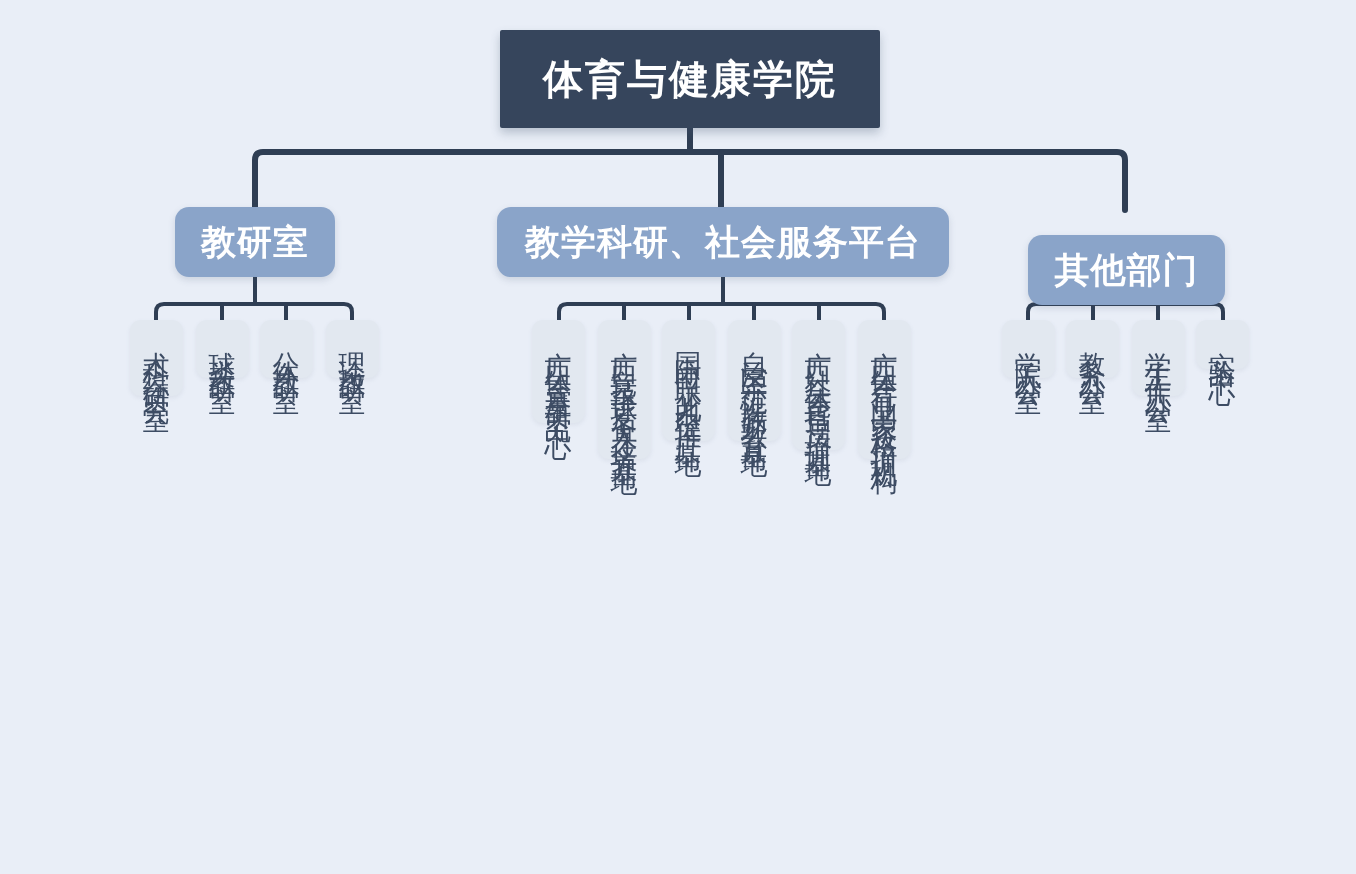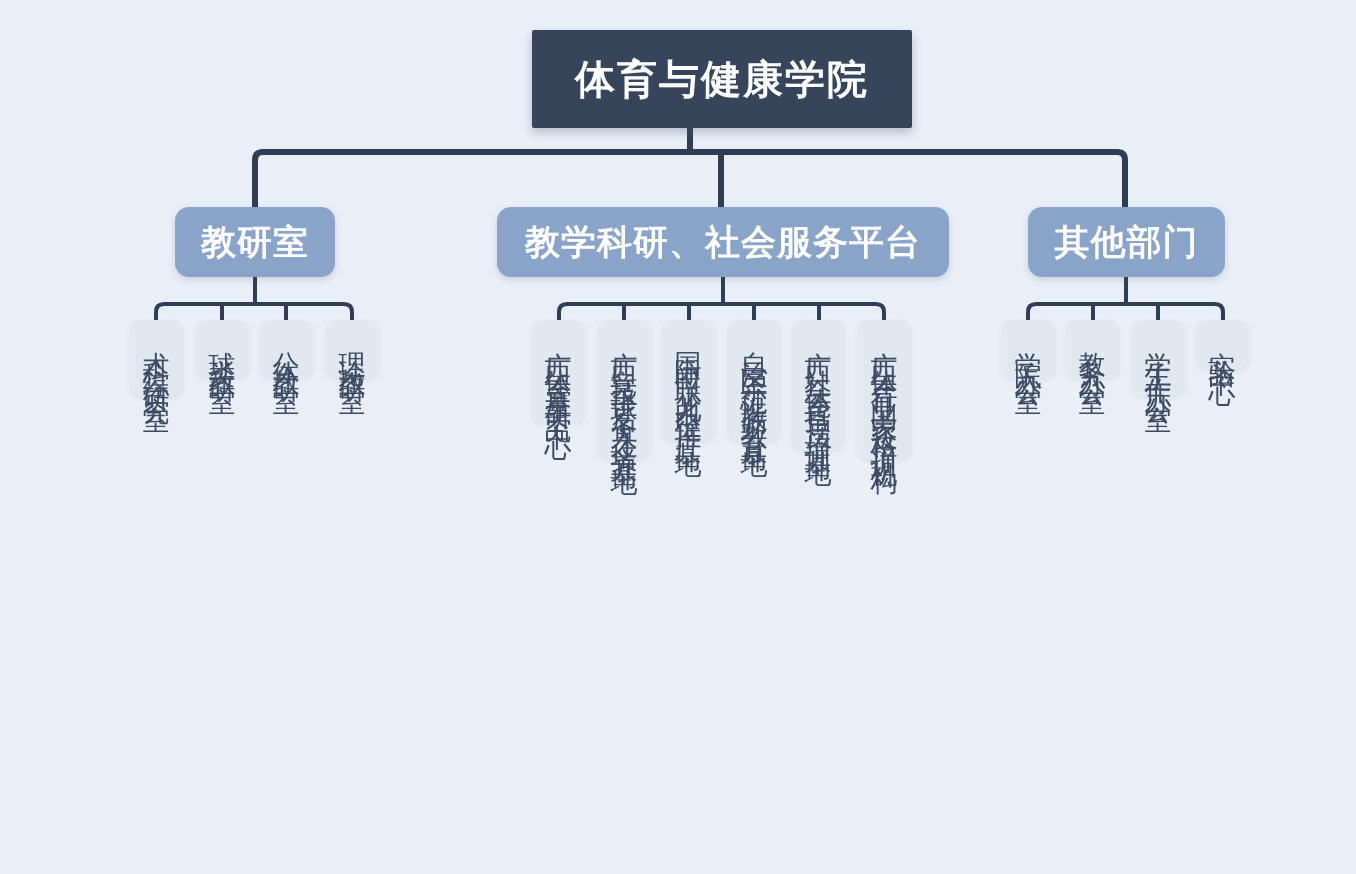--- a/index.html
+++ b/index.html
@@ -36,35 +36,34 @@
   }
   .root-node{
     left:500px;top:30px;width:380px;height:98px;
     background:var(--root-fill);
     color:#ffffff;
     font-size:40px;
     font-weight:bold;
     letter-spacing:2px;
     border-radius:2px;
     box-shadow:0 5px 10px rgba(70,88,114,0.30);
-    margin-left:32px;
   }
   .branch-node{
     top:207px;height:70px;
     background:var(--branch-fill);
     color:#ffffff;
     font-size:35px;
     font-weight:bold;
     letter-spacing:1px;
     border-radius:14px;
     box-shadow:0 3px 7px rgba(70,88,114,0.18);
   }
   .branch-0{left:175px;width:160px;}
   .branch-1{left:497px;width:452px;font-family:Liberation Serif, serif;}
-  .branch-2{left:1028px;width:197px;}
+  .branch-2{left:1028px;width:197px;margin-top:28px;}
   .leaf-node{
     position:absolute;
     top:320px;
     width:53px;
     background:var(--leaf-fill);
     border-radius:11px;
     display:flex;
     justify-content:center;
     box-shadow:0 2px 4px rgba(120,135,160,0.12);
   }

